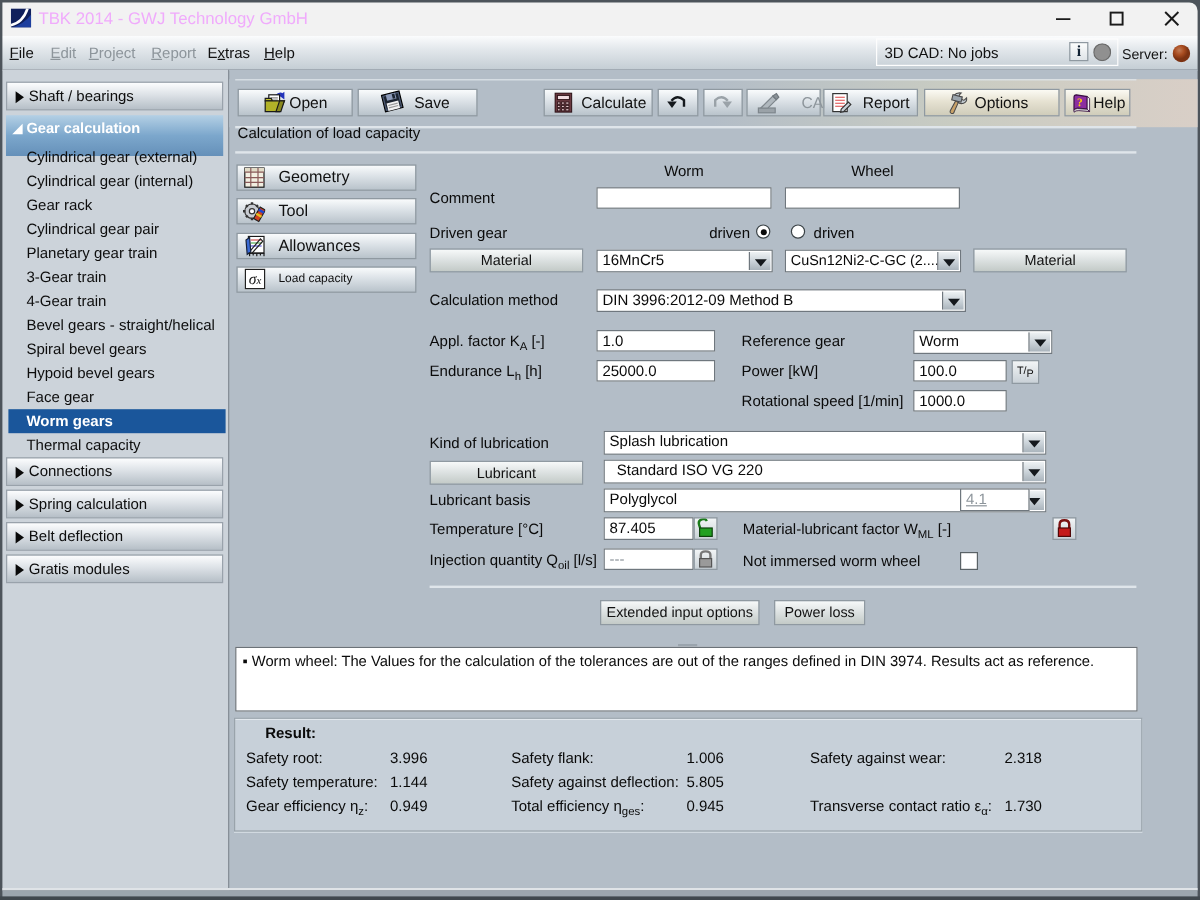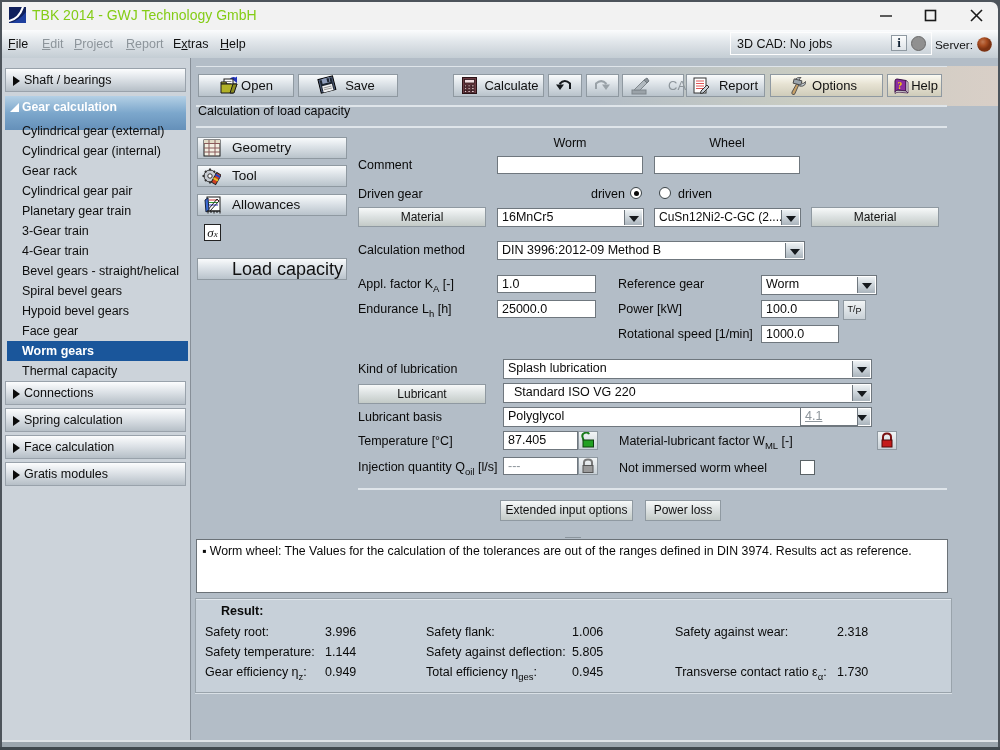--- a/index.html
+++ b/index.html
@@ -1,21 +1,21 @@
 <!DOCTYPE html>
 <html><head>
 <meta charset="utf-8">
 <style>
   html,body{margin:0;padding:0;}
   body{width:1000px;height:750px;position:relative;overflow:hidden;
        font-family:"Liberation Sans", sans-serif;background:#4d545b;}
   .abs{position:absolute;}
   
   #titlebar{left:2px;top:2px;width:996px;height:28px;background:#f2f2f2;border-top-right-radius:7px;}
-  #titletext{left:32px;top:7px;font-size:14px;color:#84cc16;}
+  #titletext{left:32px;top:7px;font-size:14px;color:#f0abfc;}
   
   #menubar{left:2px;top:30px;width:996px;height:28px;
     background:linear-gradient(#fbfcfd,#e2e7eb 40%,#c4cdd4);border-bottom:1px solid #9aa4ac;}
   .menuitem{top:37px;font-size:12.5px;color:#111;}
   .menudis{color:#8d959b;}
   
   #leftpanel{left:2px;top:58px;width:188px;height:684px;background:#ccd3da;
      border-right:1px solid #878f98;}
   .navhead{left:5px;width:181px;height:24px;box-sizing:border-box;border:1px solid #99a2ab;
      background:linear-gradient(#fcfdfe,#dde2e7 45%,#b6bfc7);font-size:12.5px;color:#0d0d0d;}
@@ -148,21 +148,21 @@
 <div class="abs navhead" style="top:381px">
     <span class="tri"></span>
     <span class="lbl">Connections</span>
   </div>
 <div class="abs navhead" style="top:408px">
     <span class="tri"></span>
     <span class="lbl">Spring calculation</span>
   </div>
 <div class="abs navhead" style="top:435px">
     <span class="tri"></span>
-    <span class="lbl">Face calculation</span>
+    <span class="lbl">Belt deflection</span>
   </div>
 <div class="abs navhead" style="top:462px">
     <span class="tri"></span>
     <span class="lbl">Gratis modules</span>
   </div>
 <div class="abs" id="content"></div>
 <div class="abs" style="left:191px;top:66px;width:807px;height:40px;
   background:linear-gradient(90deg,#b3bdc7 0%,#b3bdc7 50%,#c9ccc2 75%,#d9cfc7 100%);"></div>
 <div class="abs hline" style="left:196px;top:66px;width:751px;height:1px;"></div>
 
@@ -291,21 +291,21 @@
   <path d="M2,4 L5,2 L6,14 L3,16 Z" fill="#3a6ad4" stroke="#16213a"></path>
   <g stroke="#1a1a1a">
       <line x1="4" y1="15" x2="17" y2="15"></line>
       <line x1="5" y1="15" x2="5" y2="17.5"></line>
       <line x1="8" y1="15" x2="8" y2="17"></line>
       <line x1="11" y1="15" x2="11" y2="17.5"></line>
       <line x1="14" y1="15" x2="14" y2="17"></line>
       <line x1="17" y1="15" x2="17" y2="17.5"></line>
     </g>
 </svg>
-<div class="abs tbbtn secbtn" style="left:197px;top:222px;width:150px;height:22px;text-align:left;line-height:20px;padding-left:34px;font-size:18px;margin-top:36px;">Load capacity</div>
+<div class="abs tbbtn secbtn" style="left:197px;top:222px;width:150px;height:22px;text-align:left;line-height:20px;padding-left:34px;font-size:10px;">Load capacity</div>
 <div class="abs" style="left:204px;top:224px;width:17px;height:17px;background:#fff;border:1px solid #222;box-sizing:border-box;
   font-size:13px;font-style:italic;font-family:'Liberation Serif',serif;color:#111;text-align:center;line-height:15px;">σ<span style="font-size:9px;">x</span></div>
 
 <div class="abs lab" style="left:497px;top:136px;width:146px;text-align:center;">Worm</div>
 <div class="abs lab" style="left:654px;top:136px;width:146px;text-align:center;">Wheel</div>
 <div class="abs lab" style="left:358px;top:158px;">Comment</div>
 <div class="abs fld" style="left:497px;top:156px;width:146px;height:18px;"></div>
 <div class="abs fld" style="left:654px;top:156px;width:146px;height:18px;"></div>
 <div class="abs lab" style="left:358px;top:187px;">Driven gear</div>
 <div class="abs lab" style="left:560px;top:187px;width:65px;text-align:right;">driven</div>

